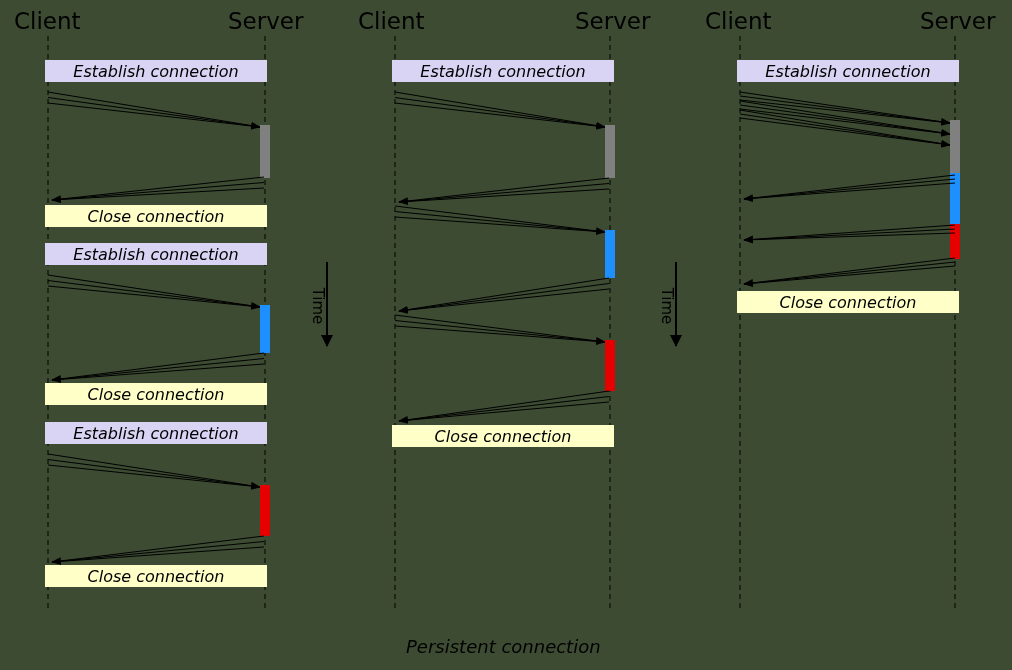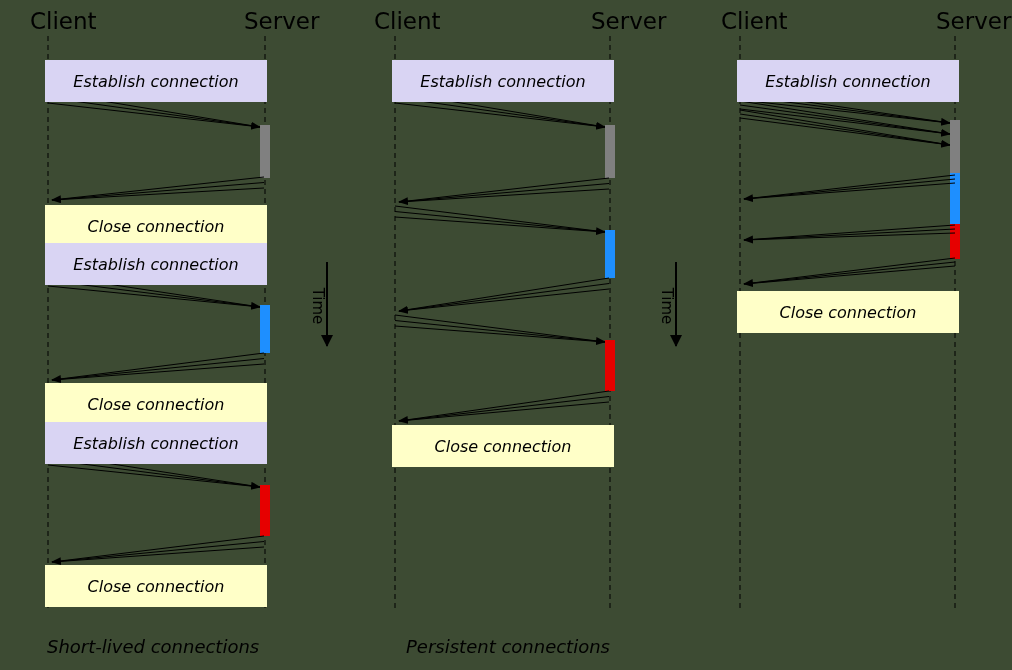--- a/index.html
+++ b/index.html
@@ -11,26 +11,25 @@
     height: 670px;
     background: var(--background, #3d4b33);
     overflow: hidden;
   }
   .canvas > svg { position: absolute; left: 0; top: 0; }
 
   .endpoint-label {
     position: absolute;
     font-size: 23px;
     color: var(--text, #000);
-    margin-left: 16px;
   }
   .msg-box {
     position: absolute;
     width: 222px;
-    height: 42px;
+    height: 22px;
     display: flex;
     align-items: center;
     justify-content: center;
     font-style: italic;
     font-size: 16px;
     color: var(--text, #000);
   }
   .establish { background: var(--establish-box, #d9d4f3); }
   .close     { background: var(--close-box, #ffffc8); font-style: italic; }
 
@@ -194,16 +193,15 @@
   <div class="msg-box close" style="left:45px; top:383px">Close connection</div>
   <div class="msg-box establish" style="left:45px; top:422px">Establish connection</div>
   <div class="msg-box close" style="left:45px; top:565px">Close connection</div>
 
   <div class="msg-box establish" style="left:392px; top:60px">Establish connection</div>
   <div class="msg-box close" style="left:392px; top:425px">Close connection</div>
 
   <div class="msg-box establish" style="left:737px; top:60px">Establish connection</div>
   <div class="msg-box close" style="left:737px; top:291px">Close connection</div>
 
-  <div class="caption" style="left:47px; top:636px">Short-lived connections</div>
-  <div class="caption" style="left:406px; top:636px">Persistent connections</div>
+  <div class="caption" style="left:406px; top:636px">Persistent connection</div>
 
 </div>
 
 </body></html>

